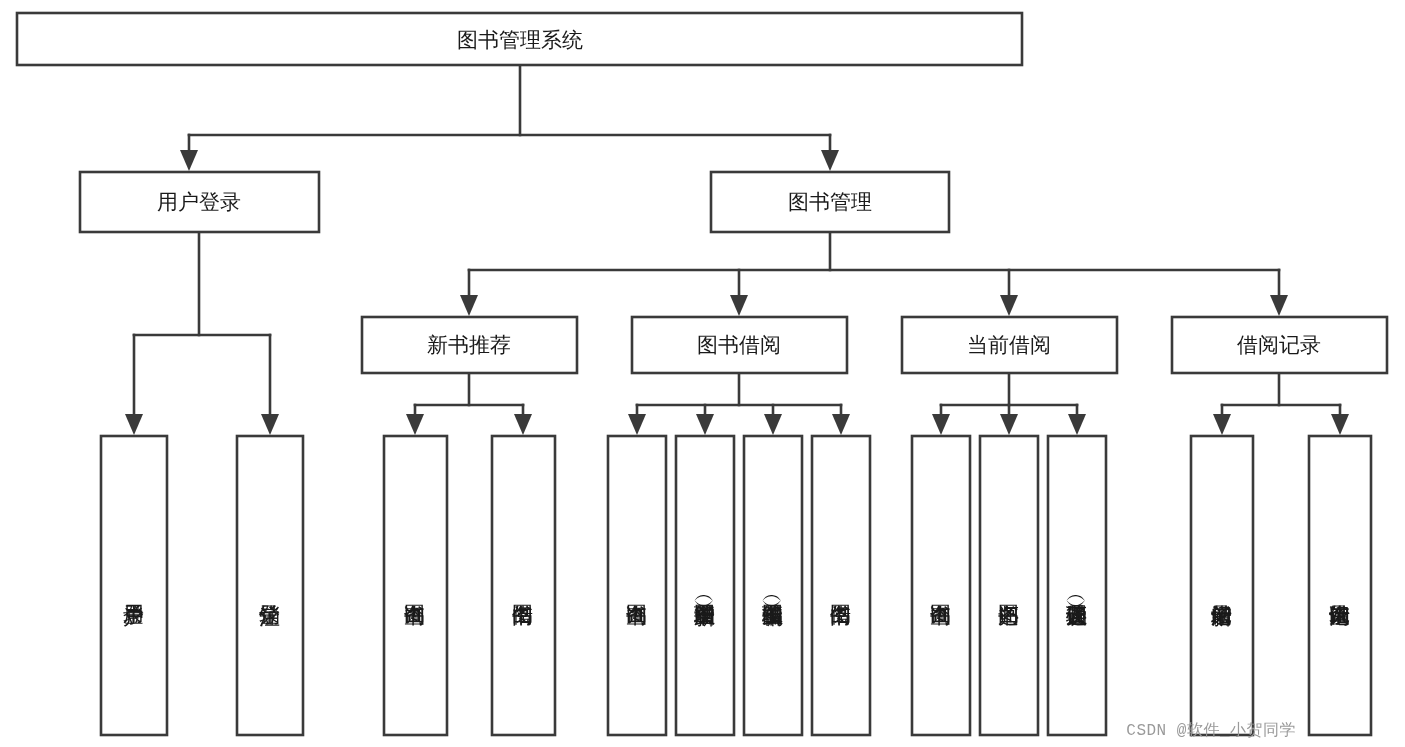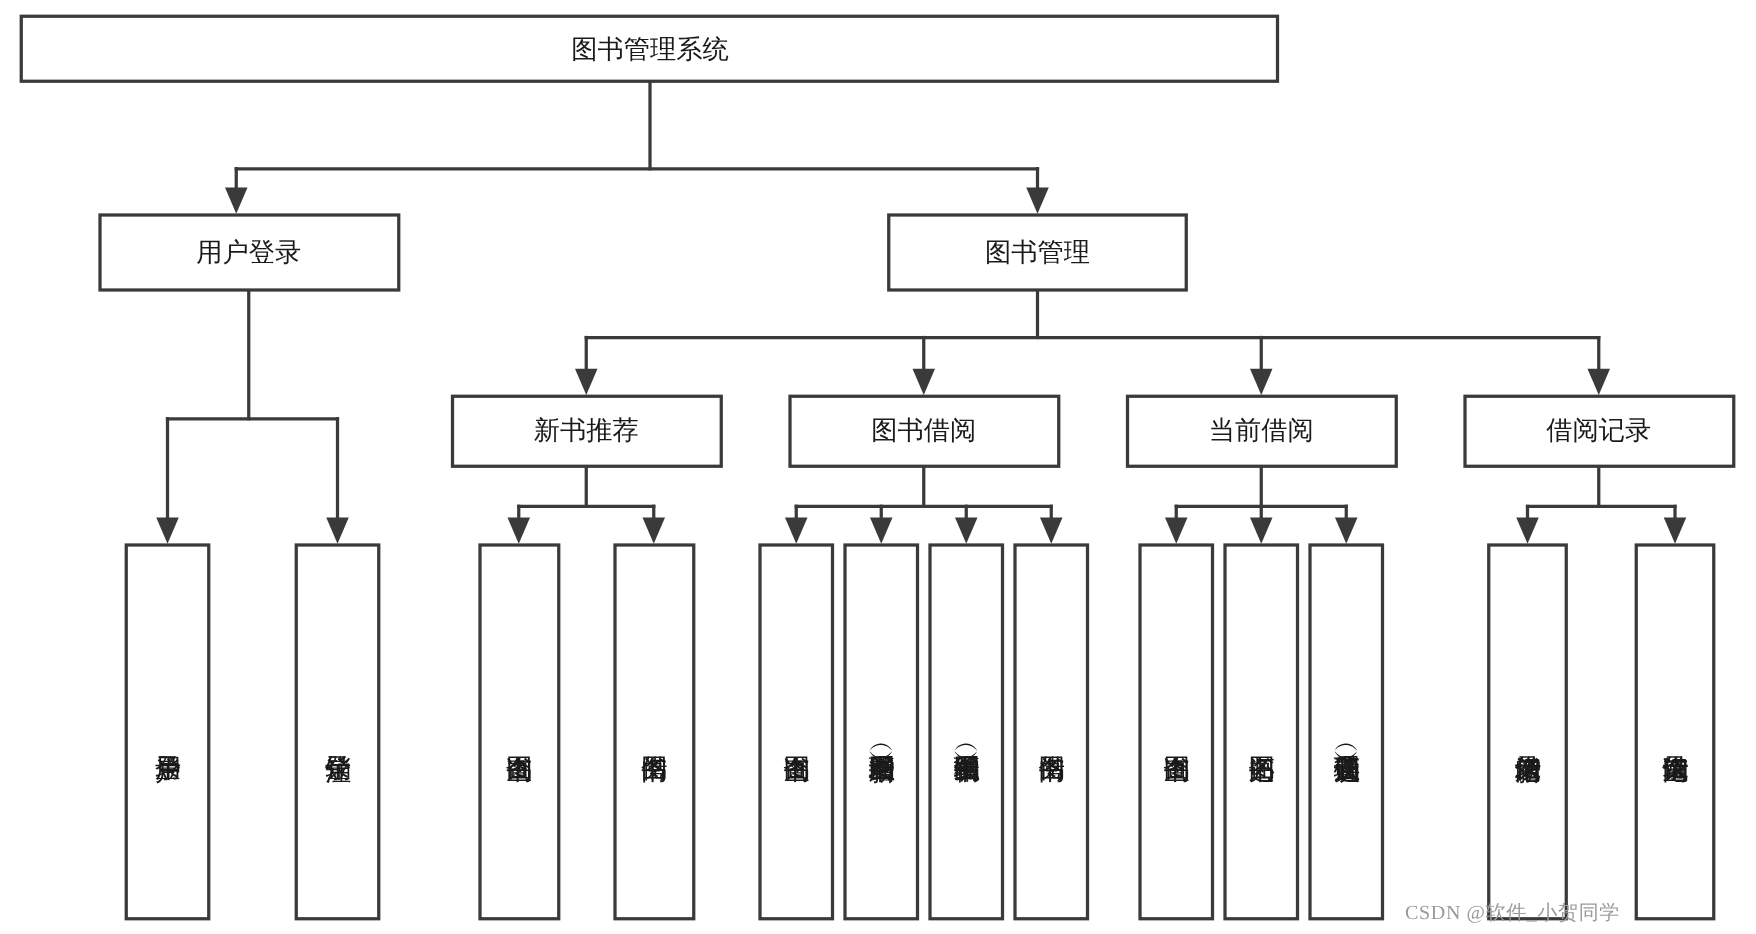--- a/index.html
+++ b/index.html
@@ -53,21 +53,21 @@
     font-family: "Liberation Sans", "DejaVu Sans", sans-serif;
     font-size: 21px;
     writing-mode: vertical-rl;
     text-orientation: upright;
     text-anchor: middle;
   }
   .watermark {
     position: absolute;
     right: 12px;
     bottom: 6px;
-    font-family: Liberation Serif, serif;
+    font-family: Liberation Mono, monospace;
     font-size: 16px;
     color: #9a9a9a;
     white-space: nowrap;
     letter-spacing: 0.5px;
     pointer-events: none;
   }
 </style>
 </head>
 <body>
 

